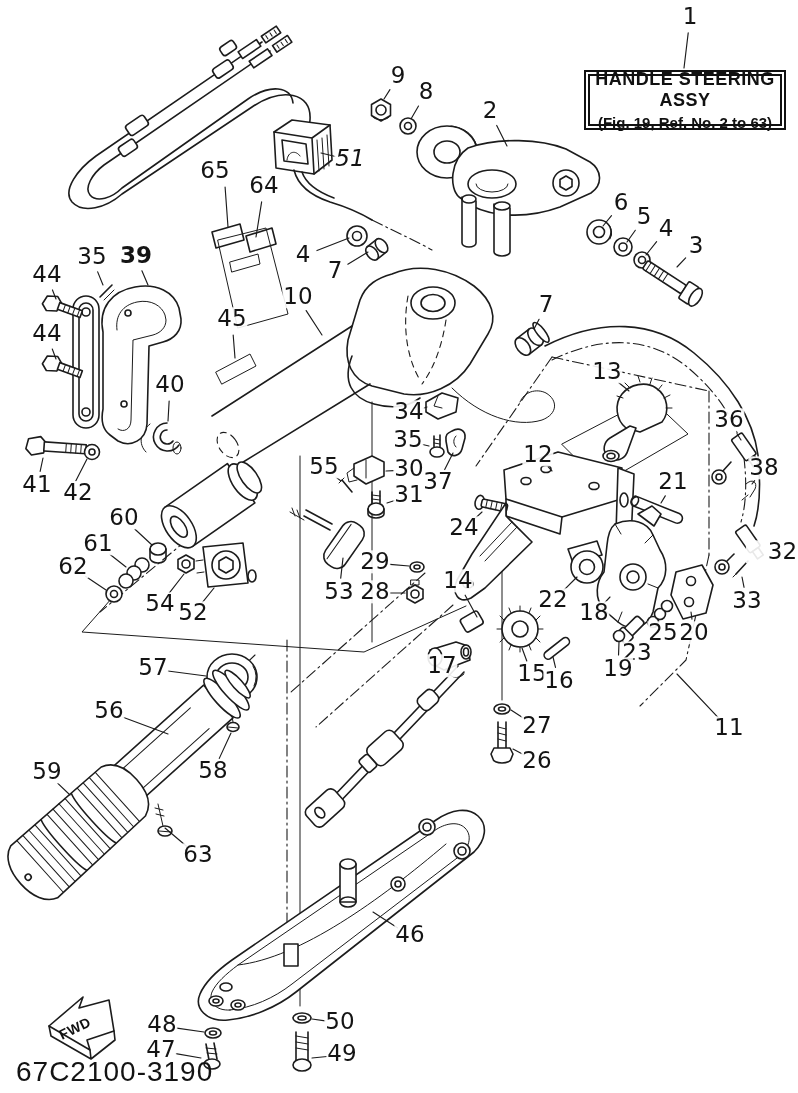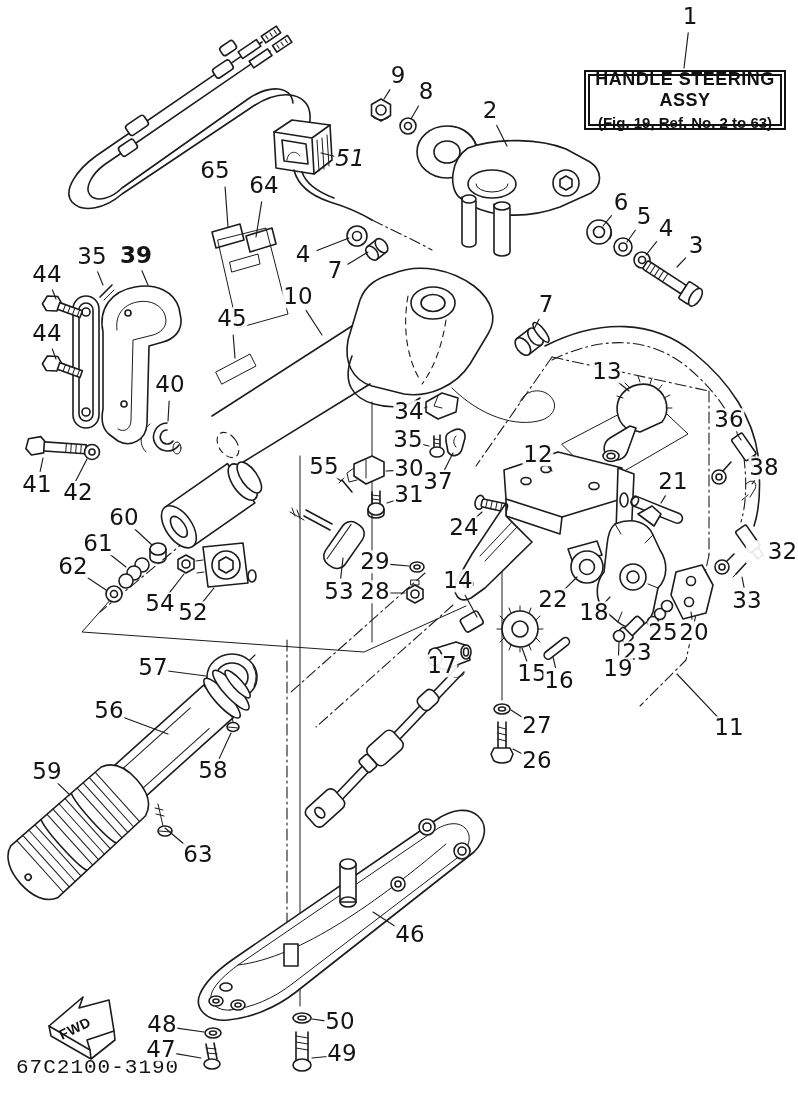--- a/index.html
+++ b/index.html
@@ -15,21 +15,21 @@
   #leader-layer line{stroke:#1c1c1c;stroke-width:1.15;}
   .callout{position:absolute;transform:translate(-50%,-54%);
       font:23px "DejaVu Sans",sans-serif;color:#141414;line-height:1.02;
       background:rgba(255,255,255,.9);padding:0 1px;white-space:nowrap;}
   .title-box{position:absolute;left:584px;top:70px;width:202px;height:60px;
       border:2px solid #111;background:#fff;box-sizing:border-box;}
   .title-box-inner{position:absolute;inset:2px;border:2px solid #111;
       display:flex;flex-direction:column;align-items:center;justify-content:center;}
   .tb-main{font-weight:bold;font-size:18px;letter-spacing:.5px;color:#111;line-height:1.15;}
   .tb-sub{font-weight:bold;font-size:15px;color:#111;margin-top:3px;white-space:nowrap;}
-  .part-code{position:absolute;left:16px;top:1056px;font-size:21px;letter-spacing:1px;color:#131313;font-family:Liberation Mono, monospace;}
+  .part-code{position:absolute;left:16px;top:1056px;font-size:28px;letter-spacing:1px;color:#131313;}
 </style>
 </head>
 <body>
 
 <div id="stage">
 
 <svg id="art" width="798" height="1093" viewBox="0 0 798 1093">
 
   <g>
     <line class="th" x1="372" y1="402" x2="372" y2="642"></line>

